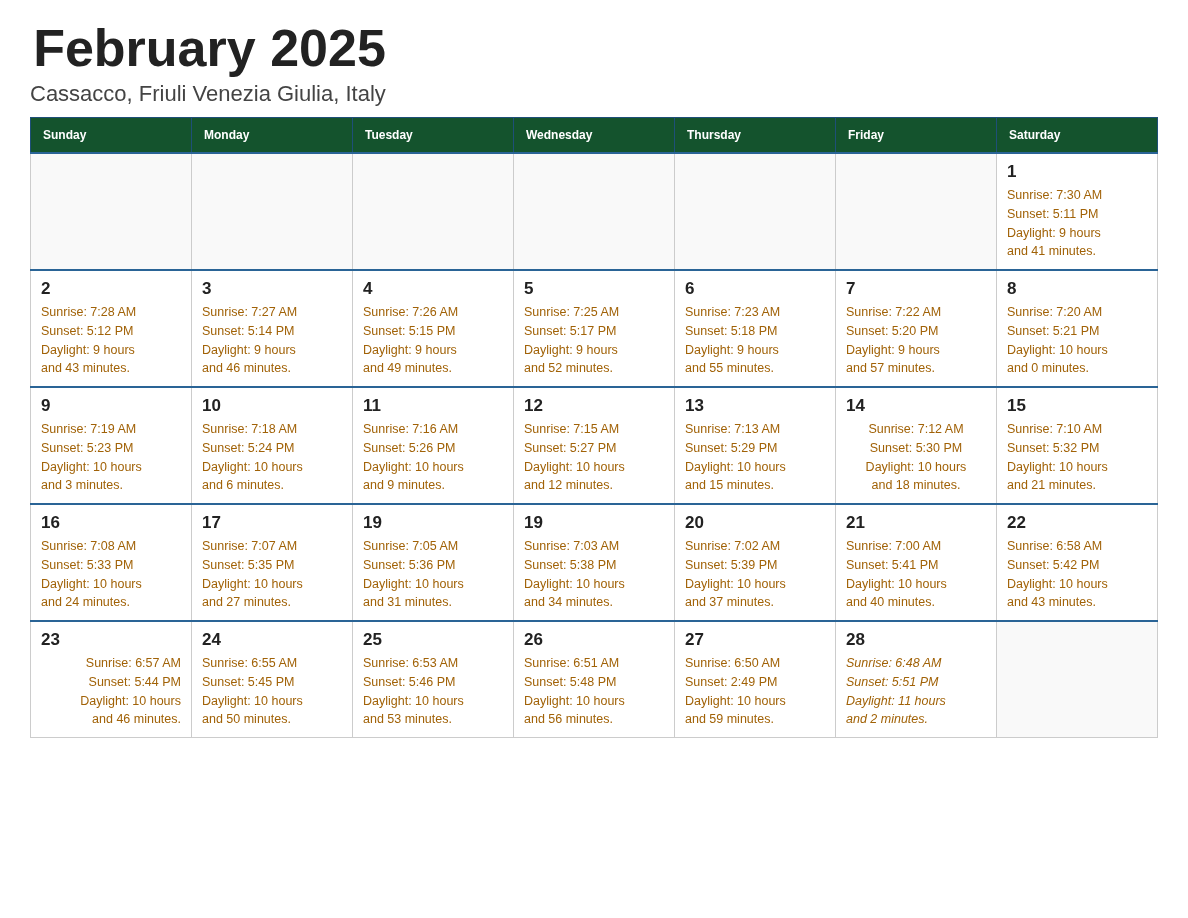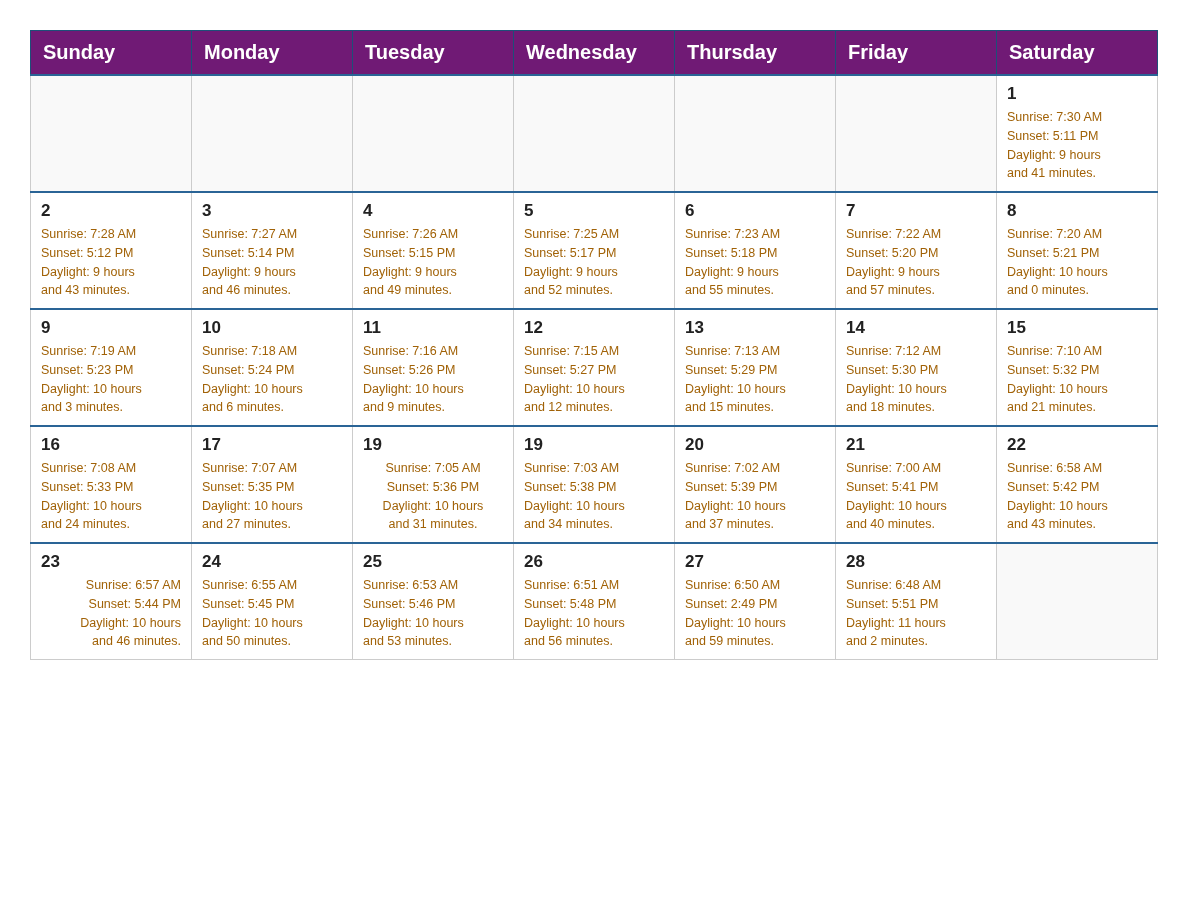--- a/index.html
+++ b/index.html
@@ -46,23 +46,23 @@
       font-size: 22px;
       color: #444;
       margin-top: 4px;
     }
     .calendar {
       width: 100%;
       border-collapse: collapse;
       margin-top: 10px;
     }
     .calendar th {
-      background-color: #701a75;
+      background-color: #14532d;
       color: #fff;
-      font-size: 20px;
+      font-size: 12px;
       font-weight: bold;
       padding: 10px 12px;
       text-align: left;
       border: 1px solid #1e4f78;
     }
     .calendar td {
       width: 14.28%;
       vertical-align: top;
       padding: 8px 10px;
       border: 1px solid #ccc;
@@ -98,20 +98,24 @@
       top: 0px;
     }
     .logo-arrow svg {
       display: block;
     }
   </style>
 </head>
 <body>
 
 <div class="header">
+  <div class="title-block">
+    <div class="month-title">February 2025</div>
+    <div class="location-title">Cassacco, Friuli Venezia Giulia, Italy</div>
+  </div>
 </div>
 
 <table class="calendar">
   <thead>
     <tr>
       <th>Sunday</th>
       <th>Monday</th>
       <th>Tuesday</th>
       <th>Wednesday</th>
       <th>Thursday</th>
@@ -217,21 +221,21 @@
         </td>
         <td>
           <span class="day-number">13</span>
           <div class="day-info" style="white-space: pre-line;">Sunrise: 7:13 AM
 Sunset: 5:29 PM
 Daylight: 10 hours
 and 15 minutes.</div>
         </td>
         <td>
           <span class="day-number">14</span>
-          <div class="day-info" style="white-space: pre-line;">Sunrise: 7:12 AM
+          <div class="day-info" style="white-space: pre-line; text-align: center;">Sunrise: 7:12 AM
 Sunset: 5:30 PM
 Daylight: 10 hours
 and 18 minutes.</div>
         </td>
         <td>
           <span class="day-number">15</span>
           <div class="day-info" style="white-space: pre-line;">Sunrise: 7:10 AM
 Sunset: 5:32 PM
 Daylight: 10 hours
 and 21 minutes.</div>
@@ -247,21 +251,21 @@
         </td>
         <td>
           <span class="day-number">17</span>
           <div class="day-info" style="white-space: pre-line;">Sunrise: 7:07 AM
 Sunset: 5:35 PM
 Daylight: 10 hours
 and 27 minutes.</div>
         </td>
         <td>
           <span class="day-number">19</span>
-          <div class="day-info" style="white-space: pre-line; text-align: center;">Sunrise: 7:05 AM
+          <div class="day-info" style="white-space: pre-line;">Sunrise: 7:05 AM
 Sunset: 5:36 PM
 Daylight: 10 hours
 and 31 minutes.</div>
         </td>
         <td>
           <span class="day-number">19</span>
           <div class="day-info" style="white-space: pre-line;">Sunrise: 7:03 AM
 Sunset: 5:38 PM
 Daylight: 10 hours
 and 34 minutes.</div>
@@ -319,21 +323,21 @@
         </td>
         <td>
           <span class="day-number">27</span>
           <div class="day-info" style="white-space: pre-line;">Sunrise: 6:50 AM
 Sunset: 2:49 PM
 Daylight: 10 hours
 and 59 minutes.</div>
         </td>
         <td>
           <span class="day-number">28</span>
-          <div class="day-info" style="white-space: pre-line;">Sunrise: 6:48 AM
+          <div class="day-info" style="white-space: pre-line; font-style: italic;">Sunrise: 6:48 AM
 Sunset: 5:51 PM
 Daylight: 11 hours
 and 2 minutes.</div>
         </td>
         <td class="empty-cell"></td>
       </tr>
     </tbody>
 </table>
 
 </body></html>

